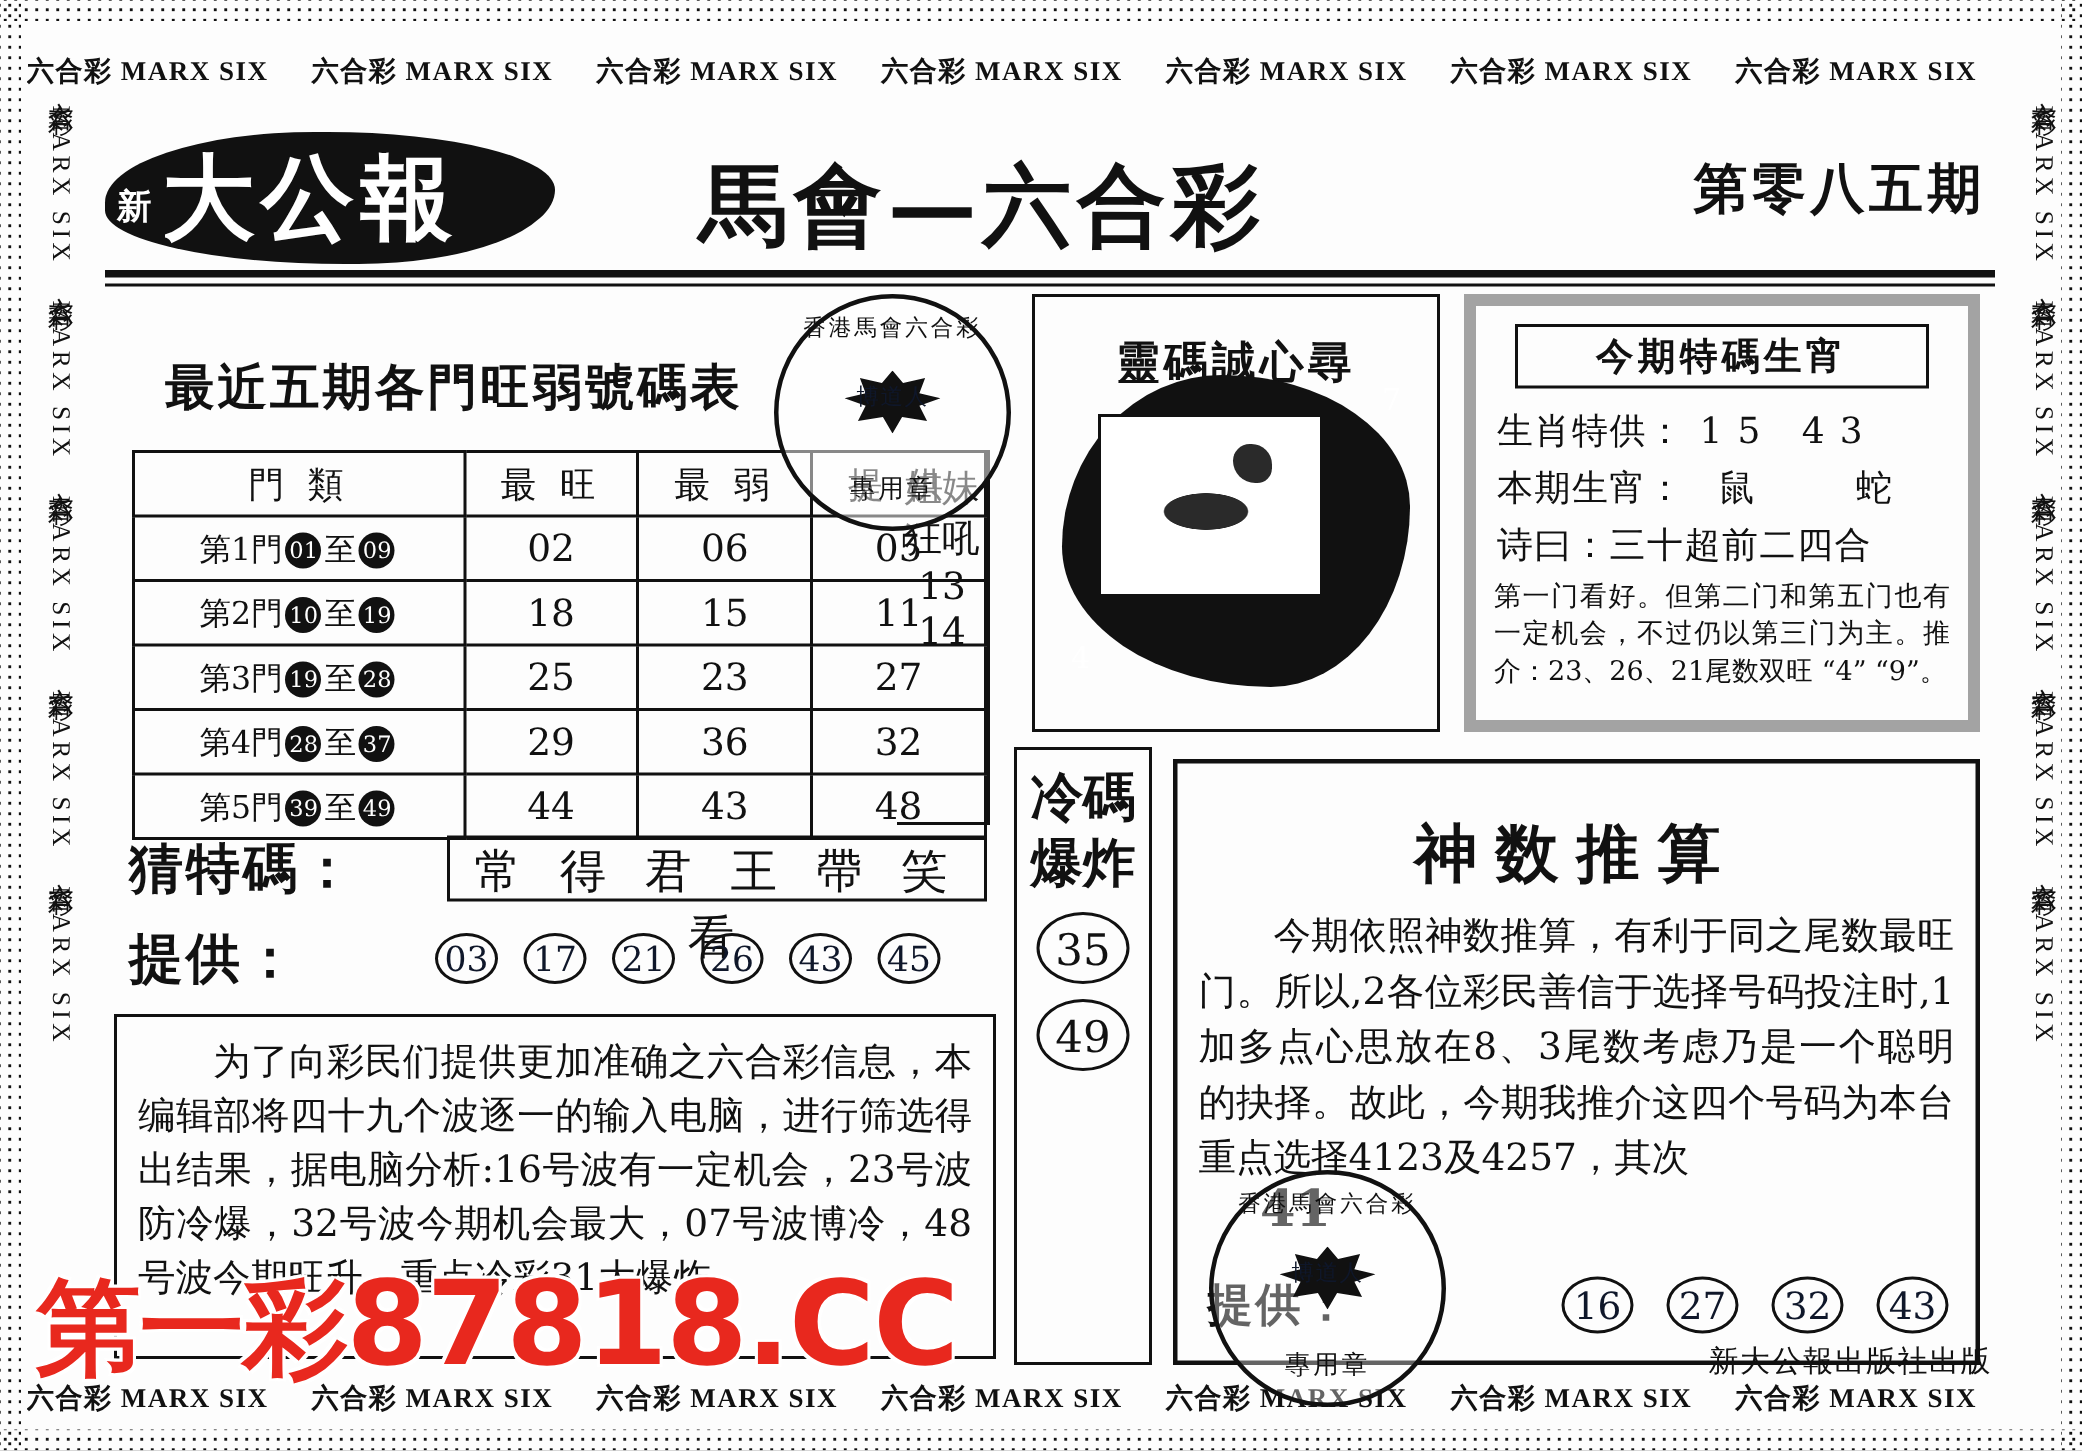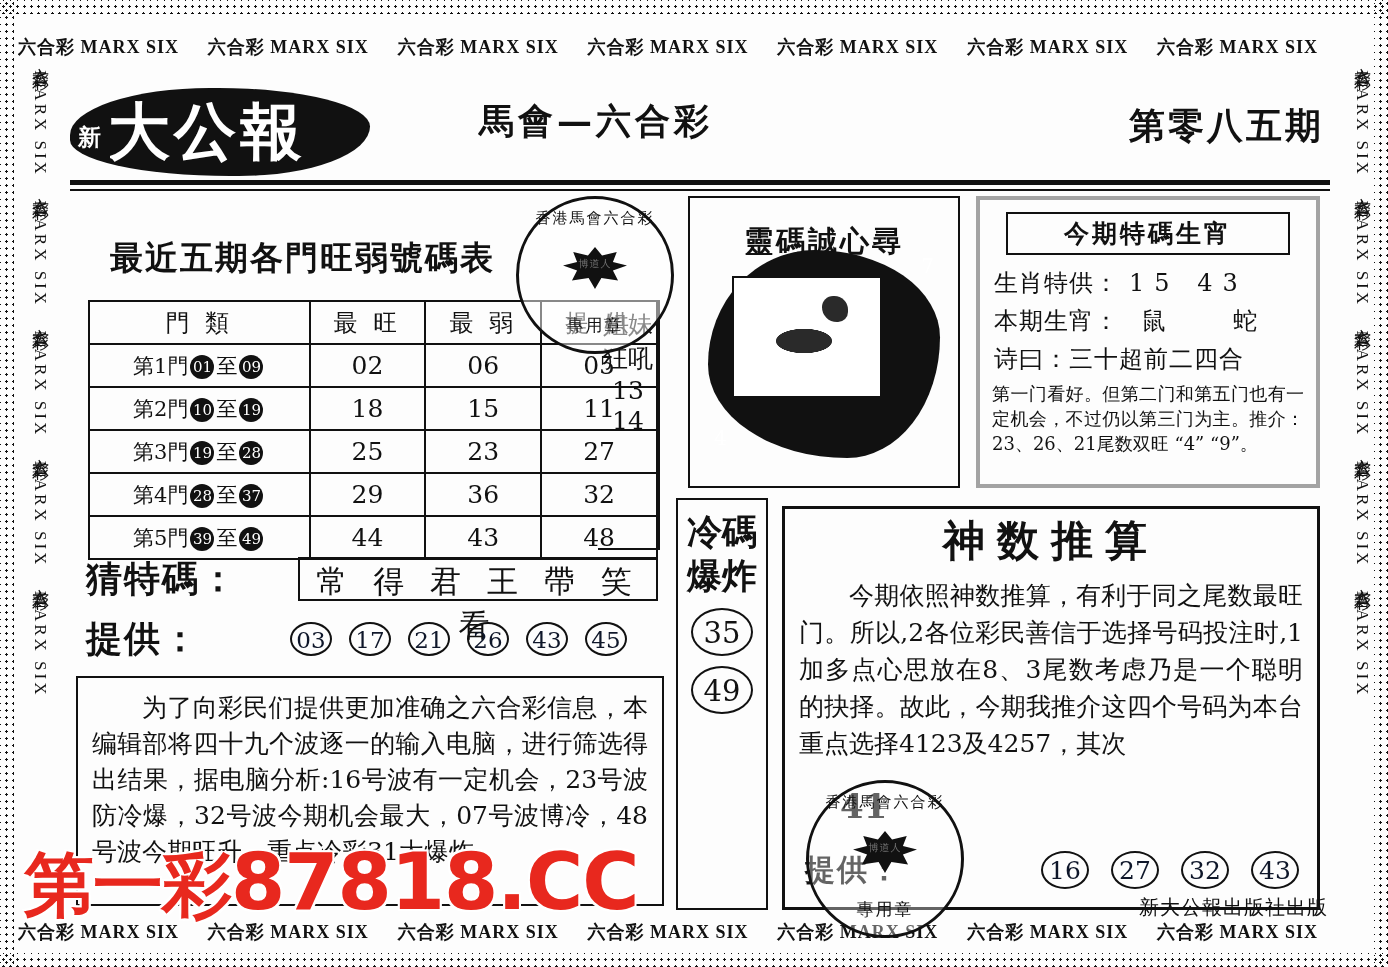--- a/index.html
+++ b/index.html
@@ -56,21 +56,21 @@
   .logo-sub{
     position:absolute;left:18px;top:34px;color:#fff;font-size:23px;
     font-family:"DejaVu Sans",sans-serif;font-weight:bold;
   }
   .logo-main{
     position:absolute;left:48px;top:12px;color:#fff;font-size:62px;
     font-family:"DejaVu Serif",serif;font-weight:bold;letter-spacing:4px;
     line-height:64px;
   }
   .mast-title{
-    position:absolute;left:419px;top:10px;font-size:35px;font-weight:bold;
+    position:absolute;left:406px;top:10px;font-size:59px;font-weight:bold;
     font-family:"DejaVu Serif",serif;letter-spacing:4px;color:#111;
   }
   .mast-issue{
     position:absolute;right:6px;top:14px;font-size:36px;font-weight:bold;
     font-family:"DejaVu Serif",serif;letter-spacing:3px;color:#111;
   }
   .mast-rule{
     position:absolute;left:10px;top:92px;width:1260px;height:0;
     border-top:5px solid #111;border-bottom:2px solid #111;
     box-sizing:content-box;height:4px;
@@ -183,37 +183,37 @@
     font-family:"DejaVu Serif",serif;
   }
   .num-bl{
     position:absolute;left:24px;bottom:36px;color:#fff;font-size:20px;
     font-family:"DejaVu Serif",serif;
   }
 
   
   .zod{
     position:absolute;left:976px;top:196px;width:344px;height:292px;
-    border:4px solid #a3a3a3;box-sizing:border-box;padding:10px 12px;
+    border:8px solid #a3a3a3;box-sizing:border-box;padding:10px 12px;
     font-family:"DejaVu Serif",serif;color:#111;
   }
   .zod-head{
     border:2px solid #111;text-align:center;font-size:25px;font-weight:bold;
     letter-spacing:3px;padding:3px 0;margin:2px 14px 12px;
   }
   .zod-row{font-size:24px;margin:6px 2px;letter-spacing:1px;}
   .zod-row .val{letter-spacing:10px;margin-left:10px;}
   .zod-note{
     font-size:18px;line-height:25px;margin-top:0;text-align:justify;
   }
 
   
   .divine{
     position:absolute;left:782px;top:506px;width:538px;height:404px;
-    border:3px solid #111;box-sizing:border-box;padding:0 14px;
+    border:3px solid #111;box-sizing:border-box;padding:28px 14px;
     font-family:"DejaVu Serif",serif;color:#111;
   }
   .divine-title{
     text-align:center;font-size:42px;font-weight:bold;letter-spacing:12px;
     margin:4px 0 8px;
   }
   .divine-body{font-size:25px;line-height:37px;text-align:justify;}
   .divine-body p{margin:0;text-indent:2em;}
   .divine-provide{
     position:absolute;left:20px;bottom:16px;font-size:30px;font-weight:bold;
@@ -235,21 +235,21 @@
     position:absolute;left:0;top:10px;width:100%;font-size:15px;
     font-family:"DejaVu Serif",serif;letter-spacing:2px;
   }
   .stamp .star{
     position:absolute;left:50%;top:48px;transform:translateX(-50%);
     width:64px;height:42px;background:#111;
     clip-path:polygon(50% 0%,61% 20%,84% 12%,78% 36%,100% 44%,78% 56%,86% 80%,60% 74%,50% 100%,40% 74%,14% 80%,22% 56%,0 44%,22% 36%,16% 12%,39% 20%);
   }
   .stamp .starlabel{
     position:absolute;left:50%;top:58px;transform:translateX(-50%);
-    color:#737373;font-size:10px;font-family:"DejaVu Serif",serif;
+    color:#0f172a;font-size:15px;font-family:"DejaVu Serif",serif;
     letter-spacing:1px;width:60px;line-height:14px;
   }
   .stamp .bottom{
     position:absolute;left:0;bottom:14px;width:100%;font-size:17px;
     font-family:"DejaVu Serif",serif;letter-spacing:2px;
   }
 
   
   .wm{
     position:absolute;left:24px;bottom:34px;

